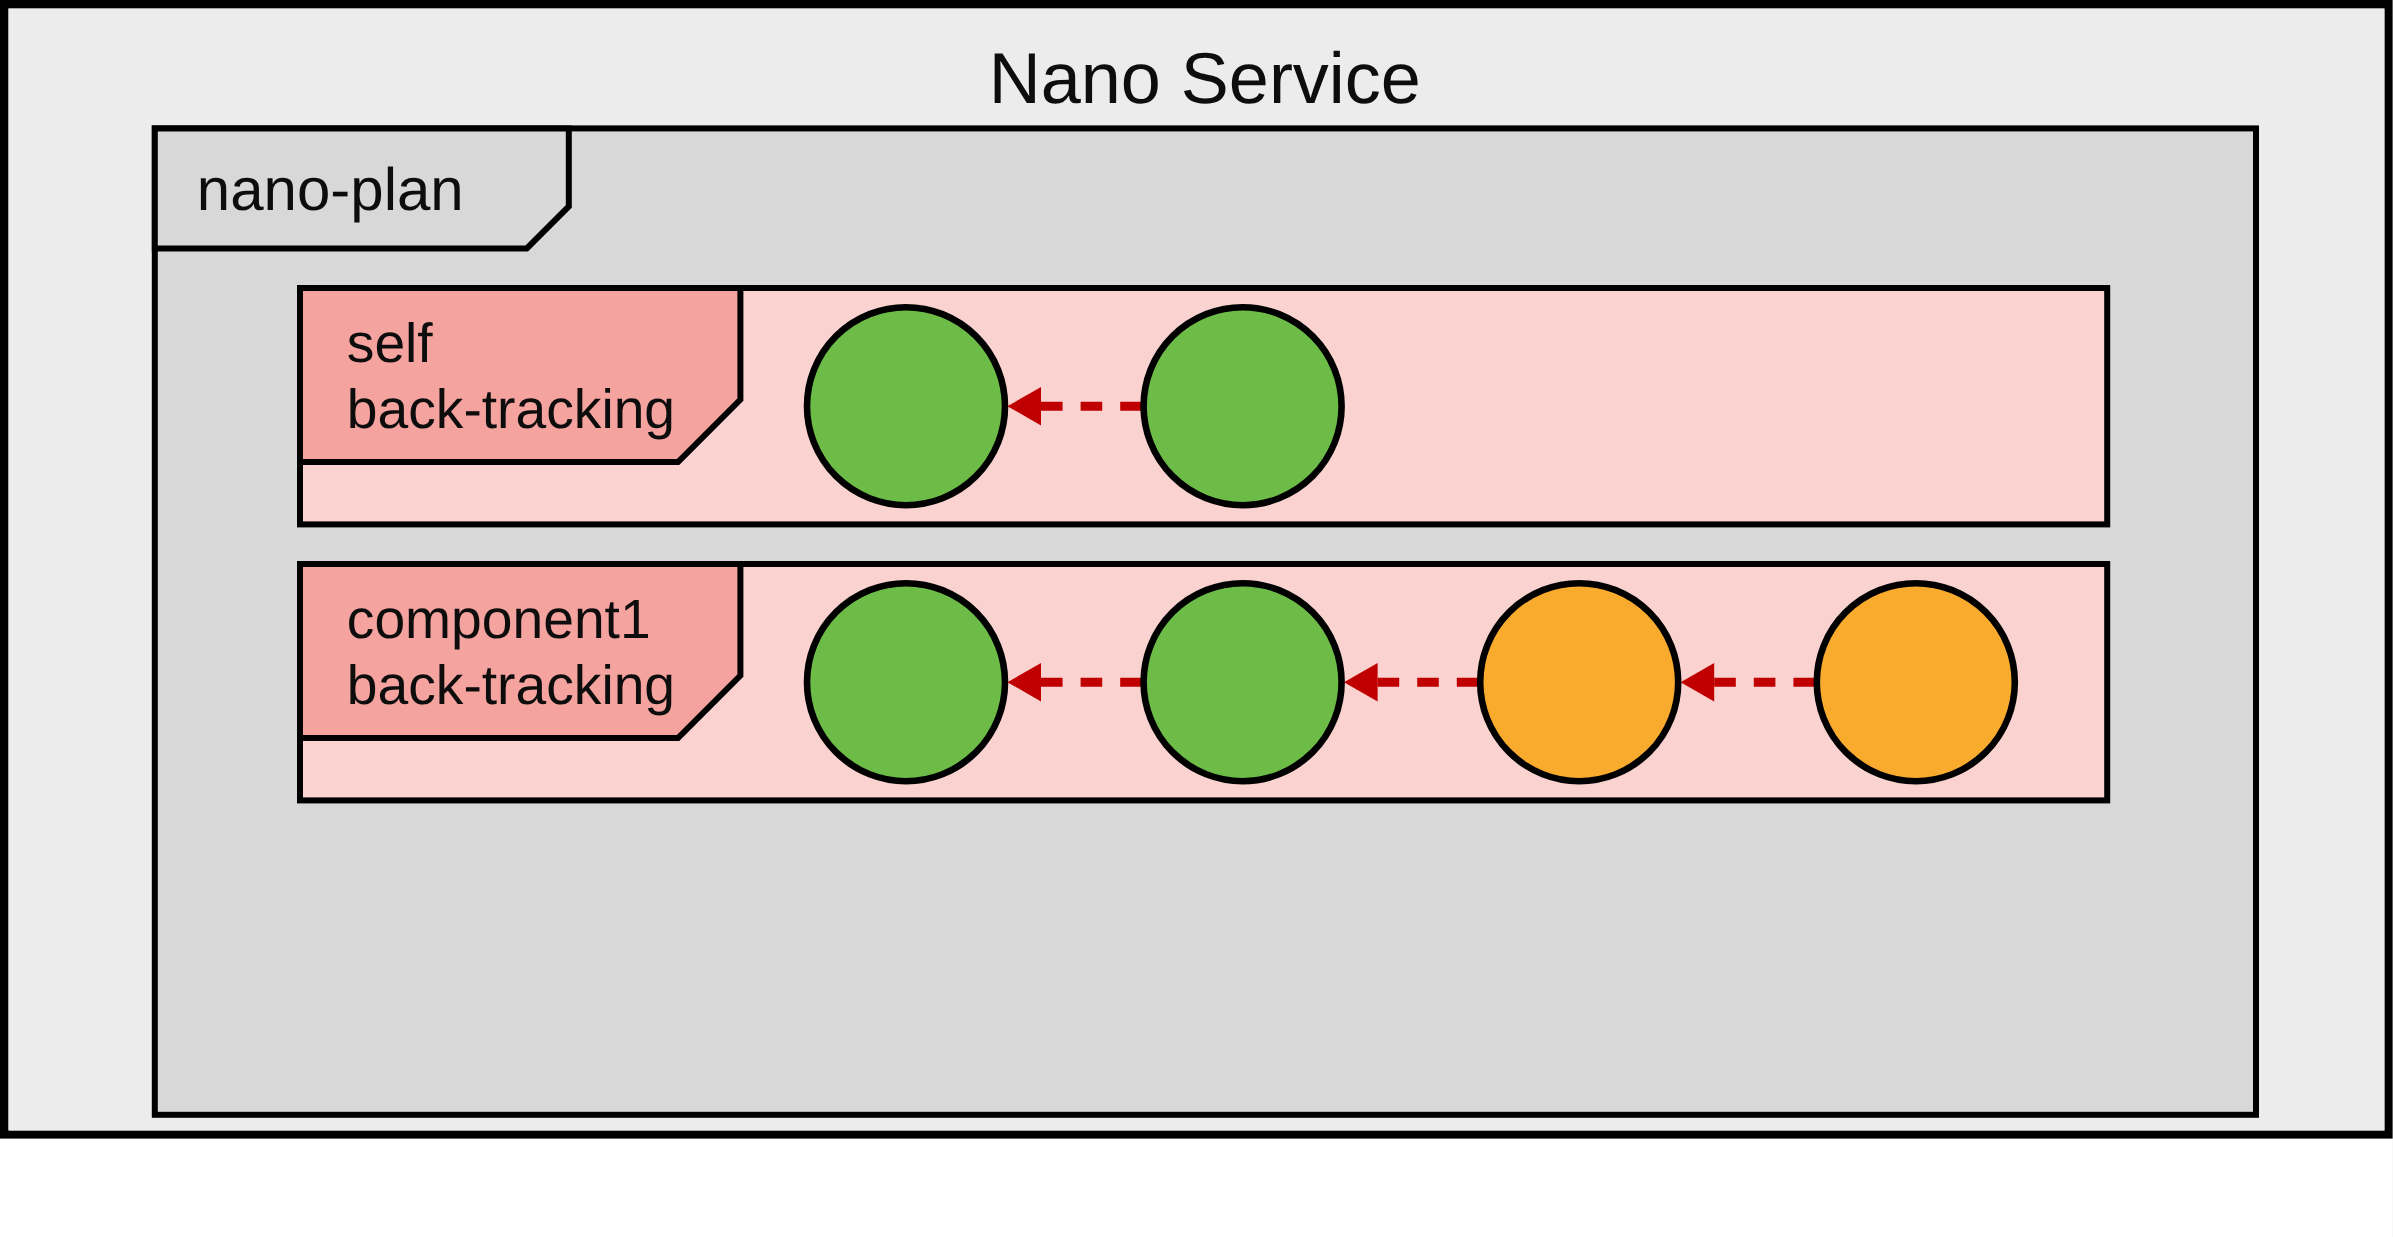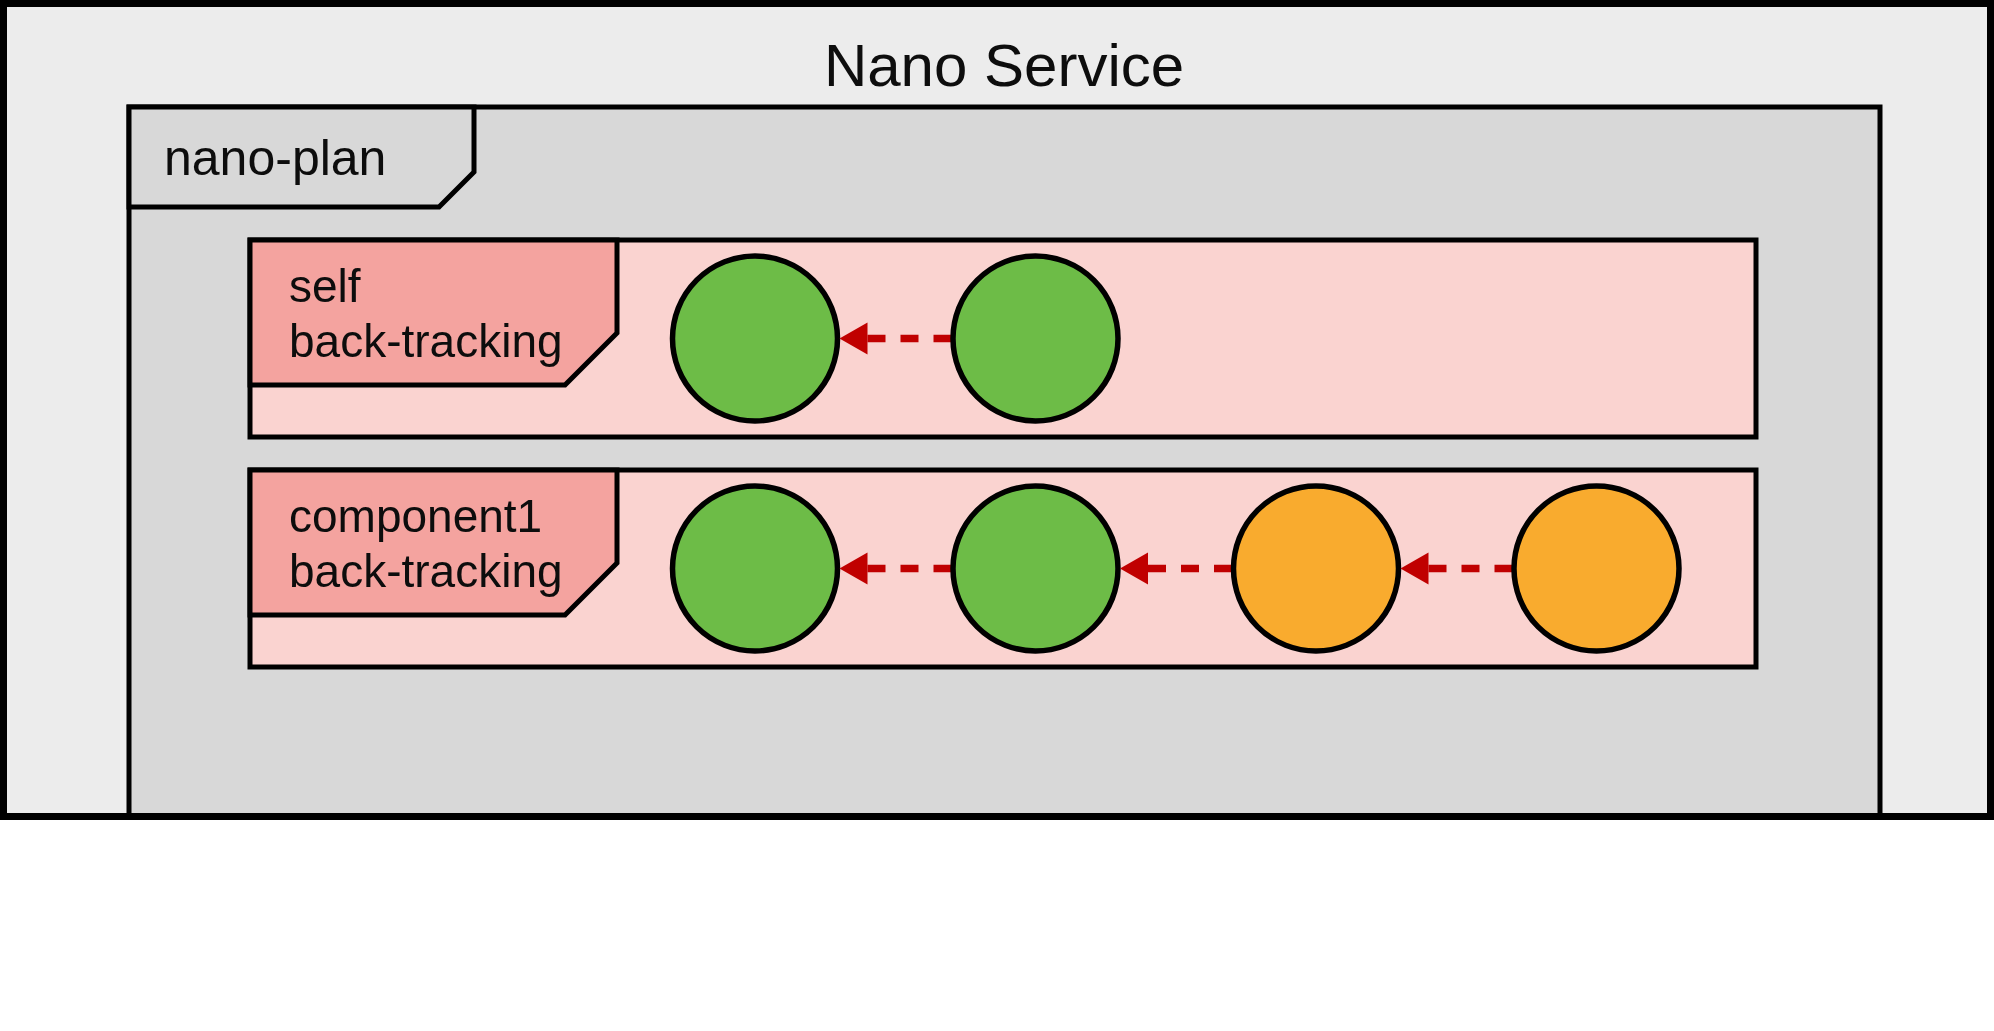--- a/index.html
+++ b/index.html
@@ -1,19 +1,19 @@
 <!DOCTYPE html>
 <html><head>
 <meta charset="utf-8">
 <style>
   html, body { margin: 0; padding: 0; background: #ffffff; }
   .canvas {
     position: relative;
     width: 1994px;
-    height: 820px;
+    height: 949px;
     box-sizing: border-box;
     border: 7px solid #000;
     overflow: hidden;
   }
   svg { display: block; }
   text {
     font-family: "Liberation Sans", sans-serif;
     fill: #0d0d0d;
     font-weight: 400;
   }

